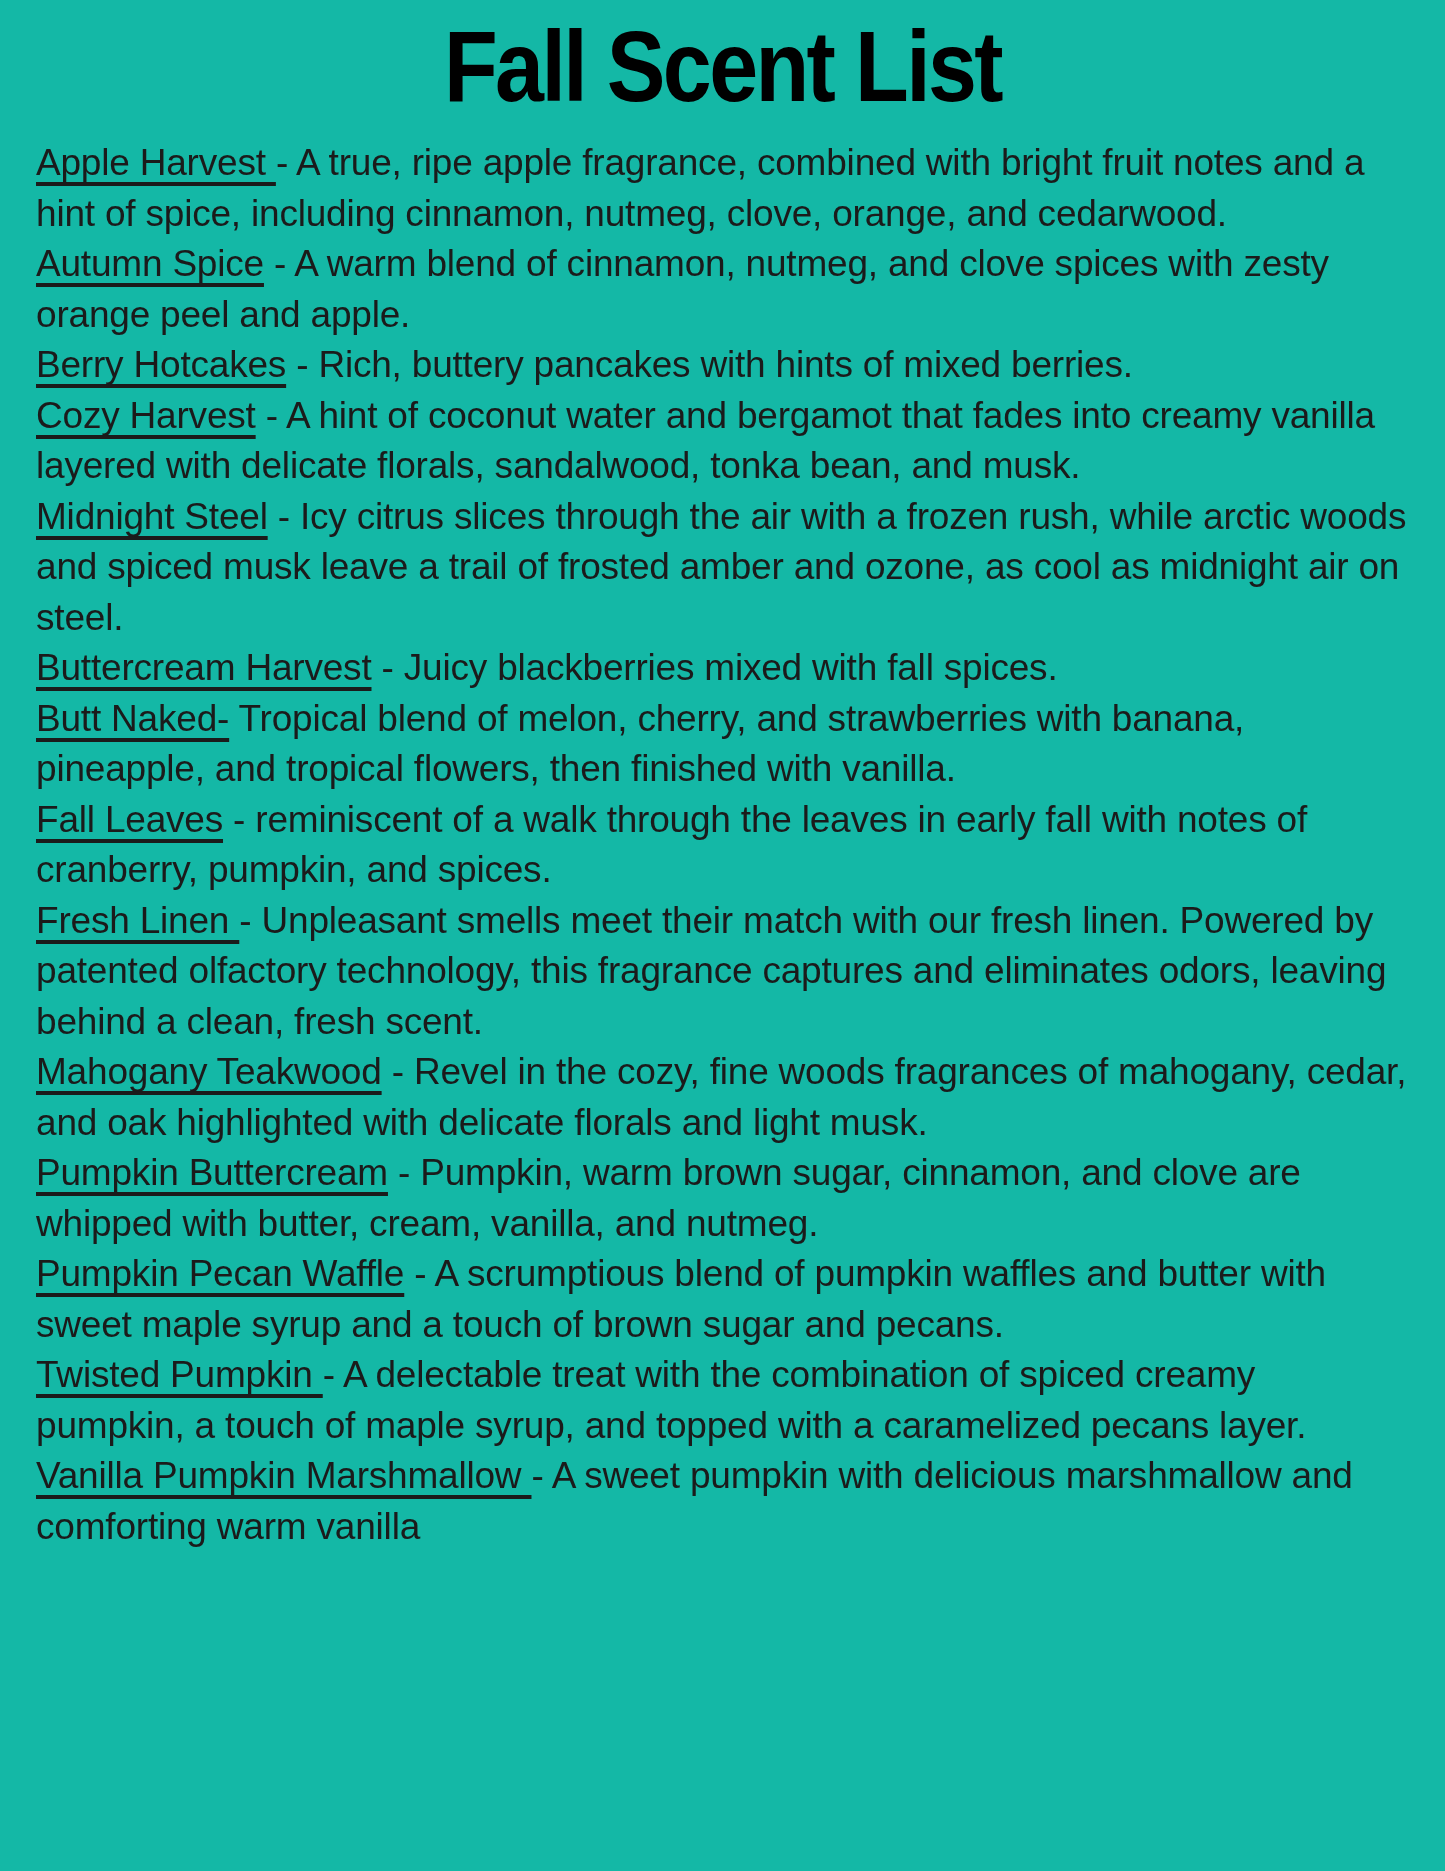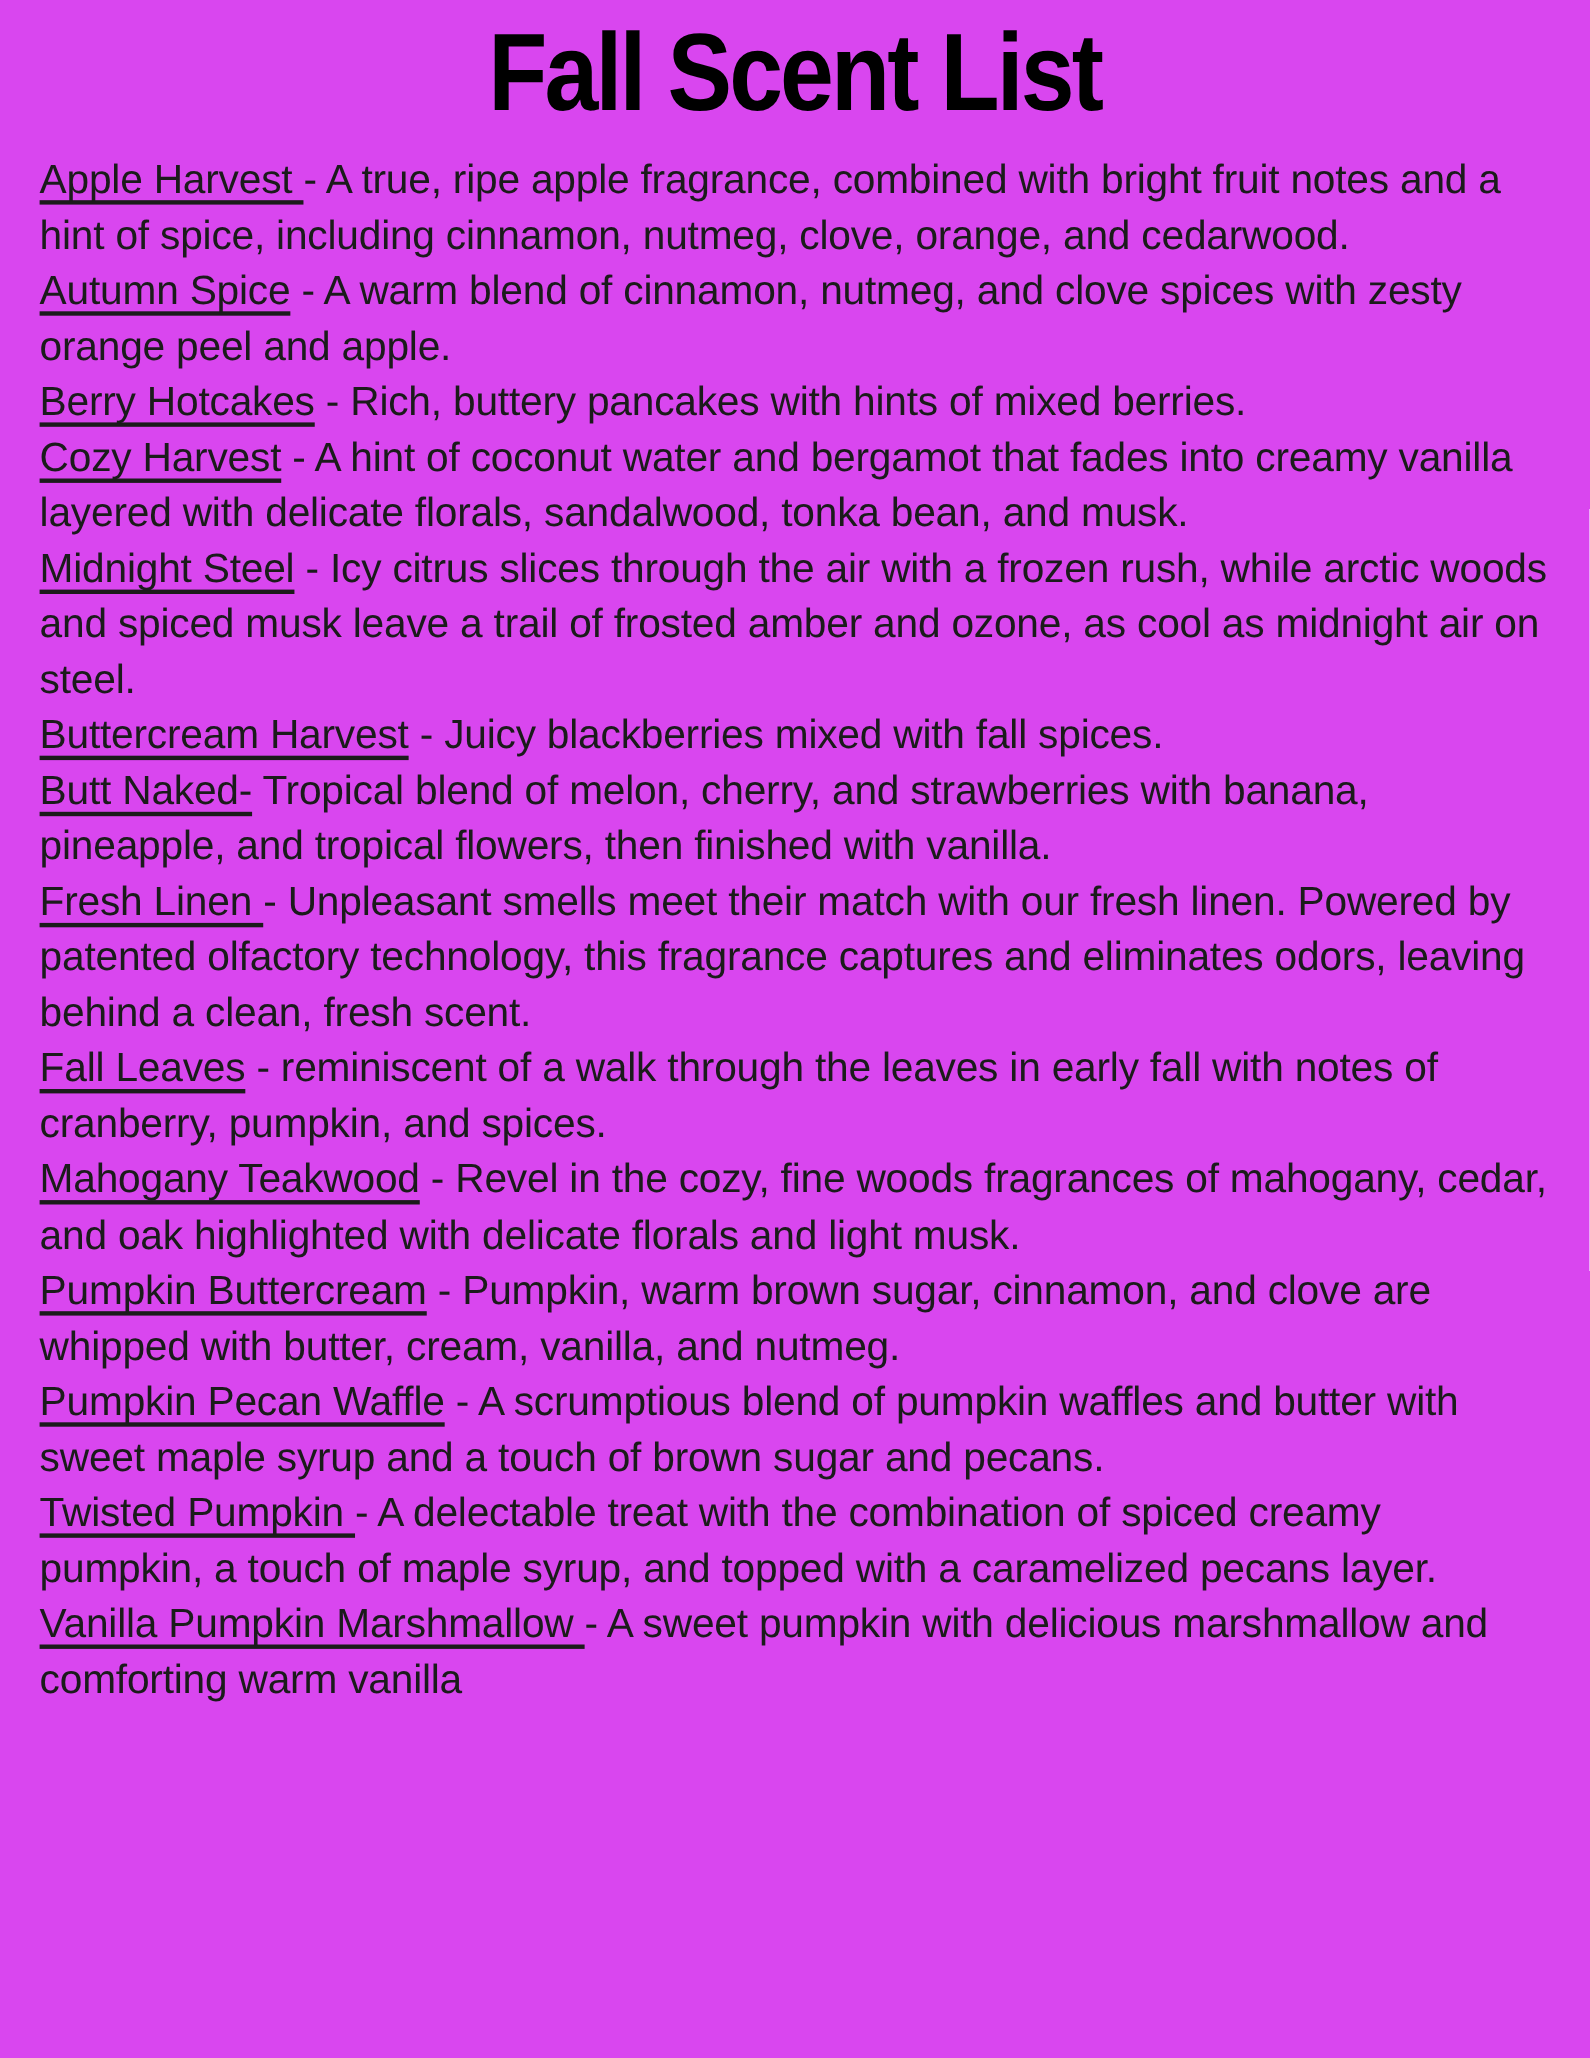--- a/index.html
+++ b/index.html
@@ -1,21 +1,21 @@
 <!DOCTYPE html>
 <html><head>
 <meta charset="utf-8">
 <style>
   * { margin: 0; padding: 0; box-sizing: border-box; }
   html, body { background: #ffffff; }
   .page {
     position: relative;
     width: 1445px;
     min-height: 1871px;
-    background: #d946ef;
+    background: #14b8a6;
     font-family: "Liberation Sans", sans-serif;
     color: #1b1b1b;
     padding: 16px 36px 40px 36px;
     overflow: hidden;
   }
   .title-wrap {
     text-align: center;
     height: 112px;
     margin-bottom: 10px;
   }
@@ -65,23 +65,23 @@
   <p class="scent"><span class="scent-name">Berry Hotcakes</span><span class="scent-sep"> - </span><span class="scent-desc">Rich, buttery pancakes with hints of mixed berries.</span></p>
 
   <p class="scent"><span class="scent-name">Cozy Harvest</span><span class="scent-sep"> - </span><span class="scent-desc">A hint of coconut water and bergamot that fades into creamy vanilla layered with delicate florals, sandalwood, tonka bean, and musk.</span></p>
 
   <p class="scent"><span class="scent-name">Midnight Steel</span><span class="scent-sep"> - </span><span class="scent-desc">Icy citrus slices through the air with a frozen rush, while arctic woods and spiced musk leave a trail of frosted amber and ozone, as cool as midnight air on steel.</span></p>
 
   <p class="scent"><span class="scent-name">Buttercream Harvest</span><span class="scent-sep"> - </span><span class="scent-desc">Juicy blackberries mixed with fall spices.</span></p>
 
   <p class="scent"><span class="scent-name">Butt Naked-</span><span class="scent-sep"> </span><span class="scent-desc">Tropical blend of melon, cherry, and strawberries with banana, pineapple, and tropical flowers, then finished with vanilla.</span></p>
 
+  <p class="scent"><span class="scent-name">Fall Leaves</span><span class="scent-sep"> - </span><span class="scent-desc">reminiscent of a walk through the leaves in early fall with notes of cranberry, pumpkin, and spices.</span></p>
+
   <p class="scent"><span class="scent-name">Fresh Linen </span><span class="scent-sep">- </span><span class="scent-desc">Unpleasant smells meet their match with our fresh linen. Powered by patented olfactory technology, this fragrance captures and eliminates odors, leaving behind a clean, fresh scent.</span></p>
-
-  <p class="scent"><span class="scent-name">Fall Leaves</span><span class="scent-sep"> - </span><span class="scent-desc">reminiscent of a walk through the leaves in early fall with notes of cranberry, pumpkin, and spices.</span></p>
 
   <p class="scent"><span class="scent-name">Mahogany Teakwood</span><span class="scent-sep"> - </span><span class="scent-desc">Revel in the cozy, fine woods fragrances of mahogany, cedar, and oak highlighted with delicate florals and light musk.</span></p>
 
   <p class="scent"><span class="scent-name">Pumpkin Buttercream</span><span class="scent-sep"> - </span><span class="scent-desc">Pumpkin, warm brown sugar, cinnamon, and clove are whipped with butter, cream, vanilla, and nutmeg.</span></p>
 
   <p class="scent"><span class="scent-name">Pumpkin Pecan Waffle</span><span class="scent-sep"> - </span><span class="scent-desc">A scrumptious blend of pumpkin waffles and butter with sweet maple syrup and a touch of brown sugar and pecans.</span></p>
 
 
   <p class="scent"><span class="scent-name">Twisted Pumpkin </span><span class="scent-sep">- </span><span class="scent-desc">A delectable treat with the combination of spiced creamy pumpkin, a touch of maple syrup, and topped with a caramelized pecans layer.</span></p>
 

